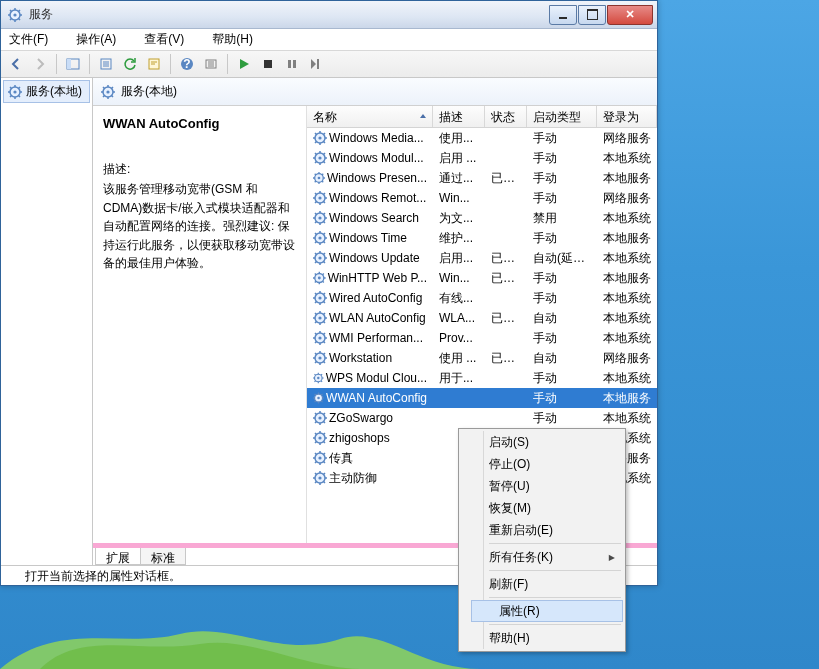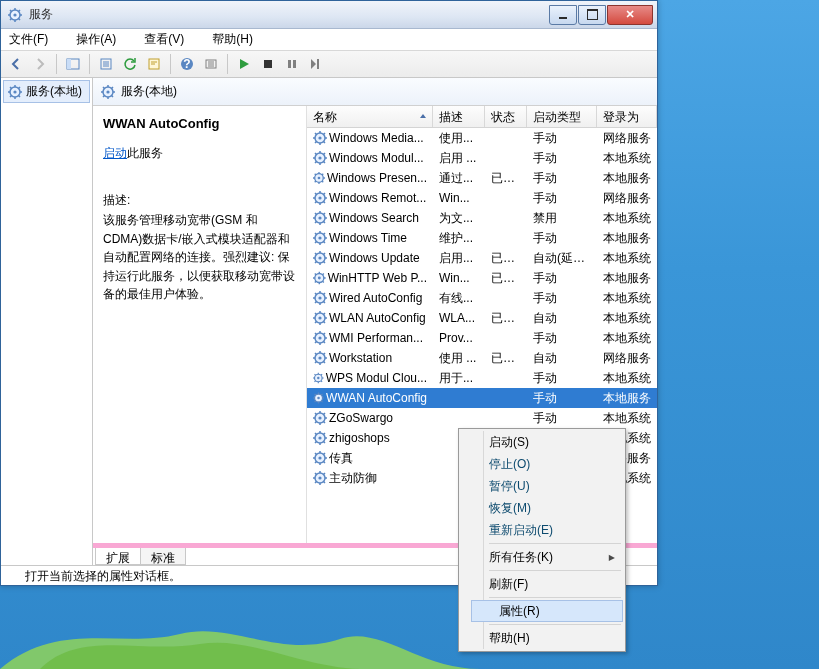--- a/index.html
+++ b/index.html
@@ -53,21 +53,21 @@
 
   .tabs { height:22px; border-top:5px solid #f9a8d4; display:flex; padding-left:2px; background:#fff;}
   .tab { padding:2px 10px; border:1px solid #c8c8c8; border-top:none; margin-right:-1px; font-size:12px; cursor:pointer; background:#f5f5f5;}
   .tab.active { background:#fff;}
 
   .statusbar { height:20px; border-top:1px solid #c8c8c8; padding:2px 24px; font-size:12px; }
 
   
   .ctx { position:absolute; left:458px; top:428px; width:168px; background:#f2f2f2; border:1px solid #9a9a9a; box-shadow:2px 2px 4px rgba(0,0,0,.25); z-index:10; padding:2px;}
   .ctx .ci { height:22px; display:flex;align-items:center; padding:0 20px 0 28px; cursor:pointer; position:relative;}
-  .ctx .ci.disabled { color:#0c4a6e; cursor:default;}
+  .ctx .ci.disabled { color:#000000; cursor:default;}
   .ctx .ci.hover { background:#d6e7fb; border:1px solid #a7c1e6; padding:0 19px 0 27px;margin-left:10px;}
   .ctx .csep { height:1px; background:#d4d4d4; margin:2px 2px 2px 28px;}
   .ctx .ci.sub::after { content:"▶"; font-size:8px; position:absolute; right:8px; color:#4a4a4a;}
   .ctx::before { content:""; position:absolute; left:24px; top:2px; bottom:2px; width:1px; background:#d8d8d8;}
 
   
   .ggear { width:14px;height:14px;}
 
   
   .grass { position:absolute; bottom:0; left:0; right:0; height:90px; pointer-events:none; }
@@ -211,23 +211,20 @@
       <div class="main-header">
         <svg class="ggear" viewBox="0 0 14 14">
             <use href="#gear-ico"></use>
           </svg>
         <span>服务(本地)</span>
       </div>
 
       <div class="content">
         <div class="detail">
           <h3>WWAN AutoConfig</h3>
-          <div>
-            <a>启动</a><span>此服务</span>
-          </div>
           <div class="desc-label">描述:</div>
           <div class="desc-body">该服务管理移动宽带(GSM 和 CDMA)数据卡/嵌入式模块适配器和自动配置网络的连接。强烈建议: 保持运行此服务，以便获取移动宽带设备的最佳用户体验。</div>
         </div>
 
         <div class="list-wrap">
           <div class="list-header">
             <div class="lh-cell c-name sort">名称</div>
             <div class="lh-cell c-desc">描述</div>
             <div class="lh-cell c-stat">状态</div>
             <div class="lh-cell c-start">启动类型</div>

